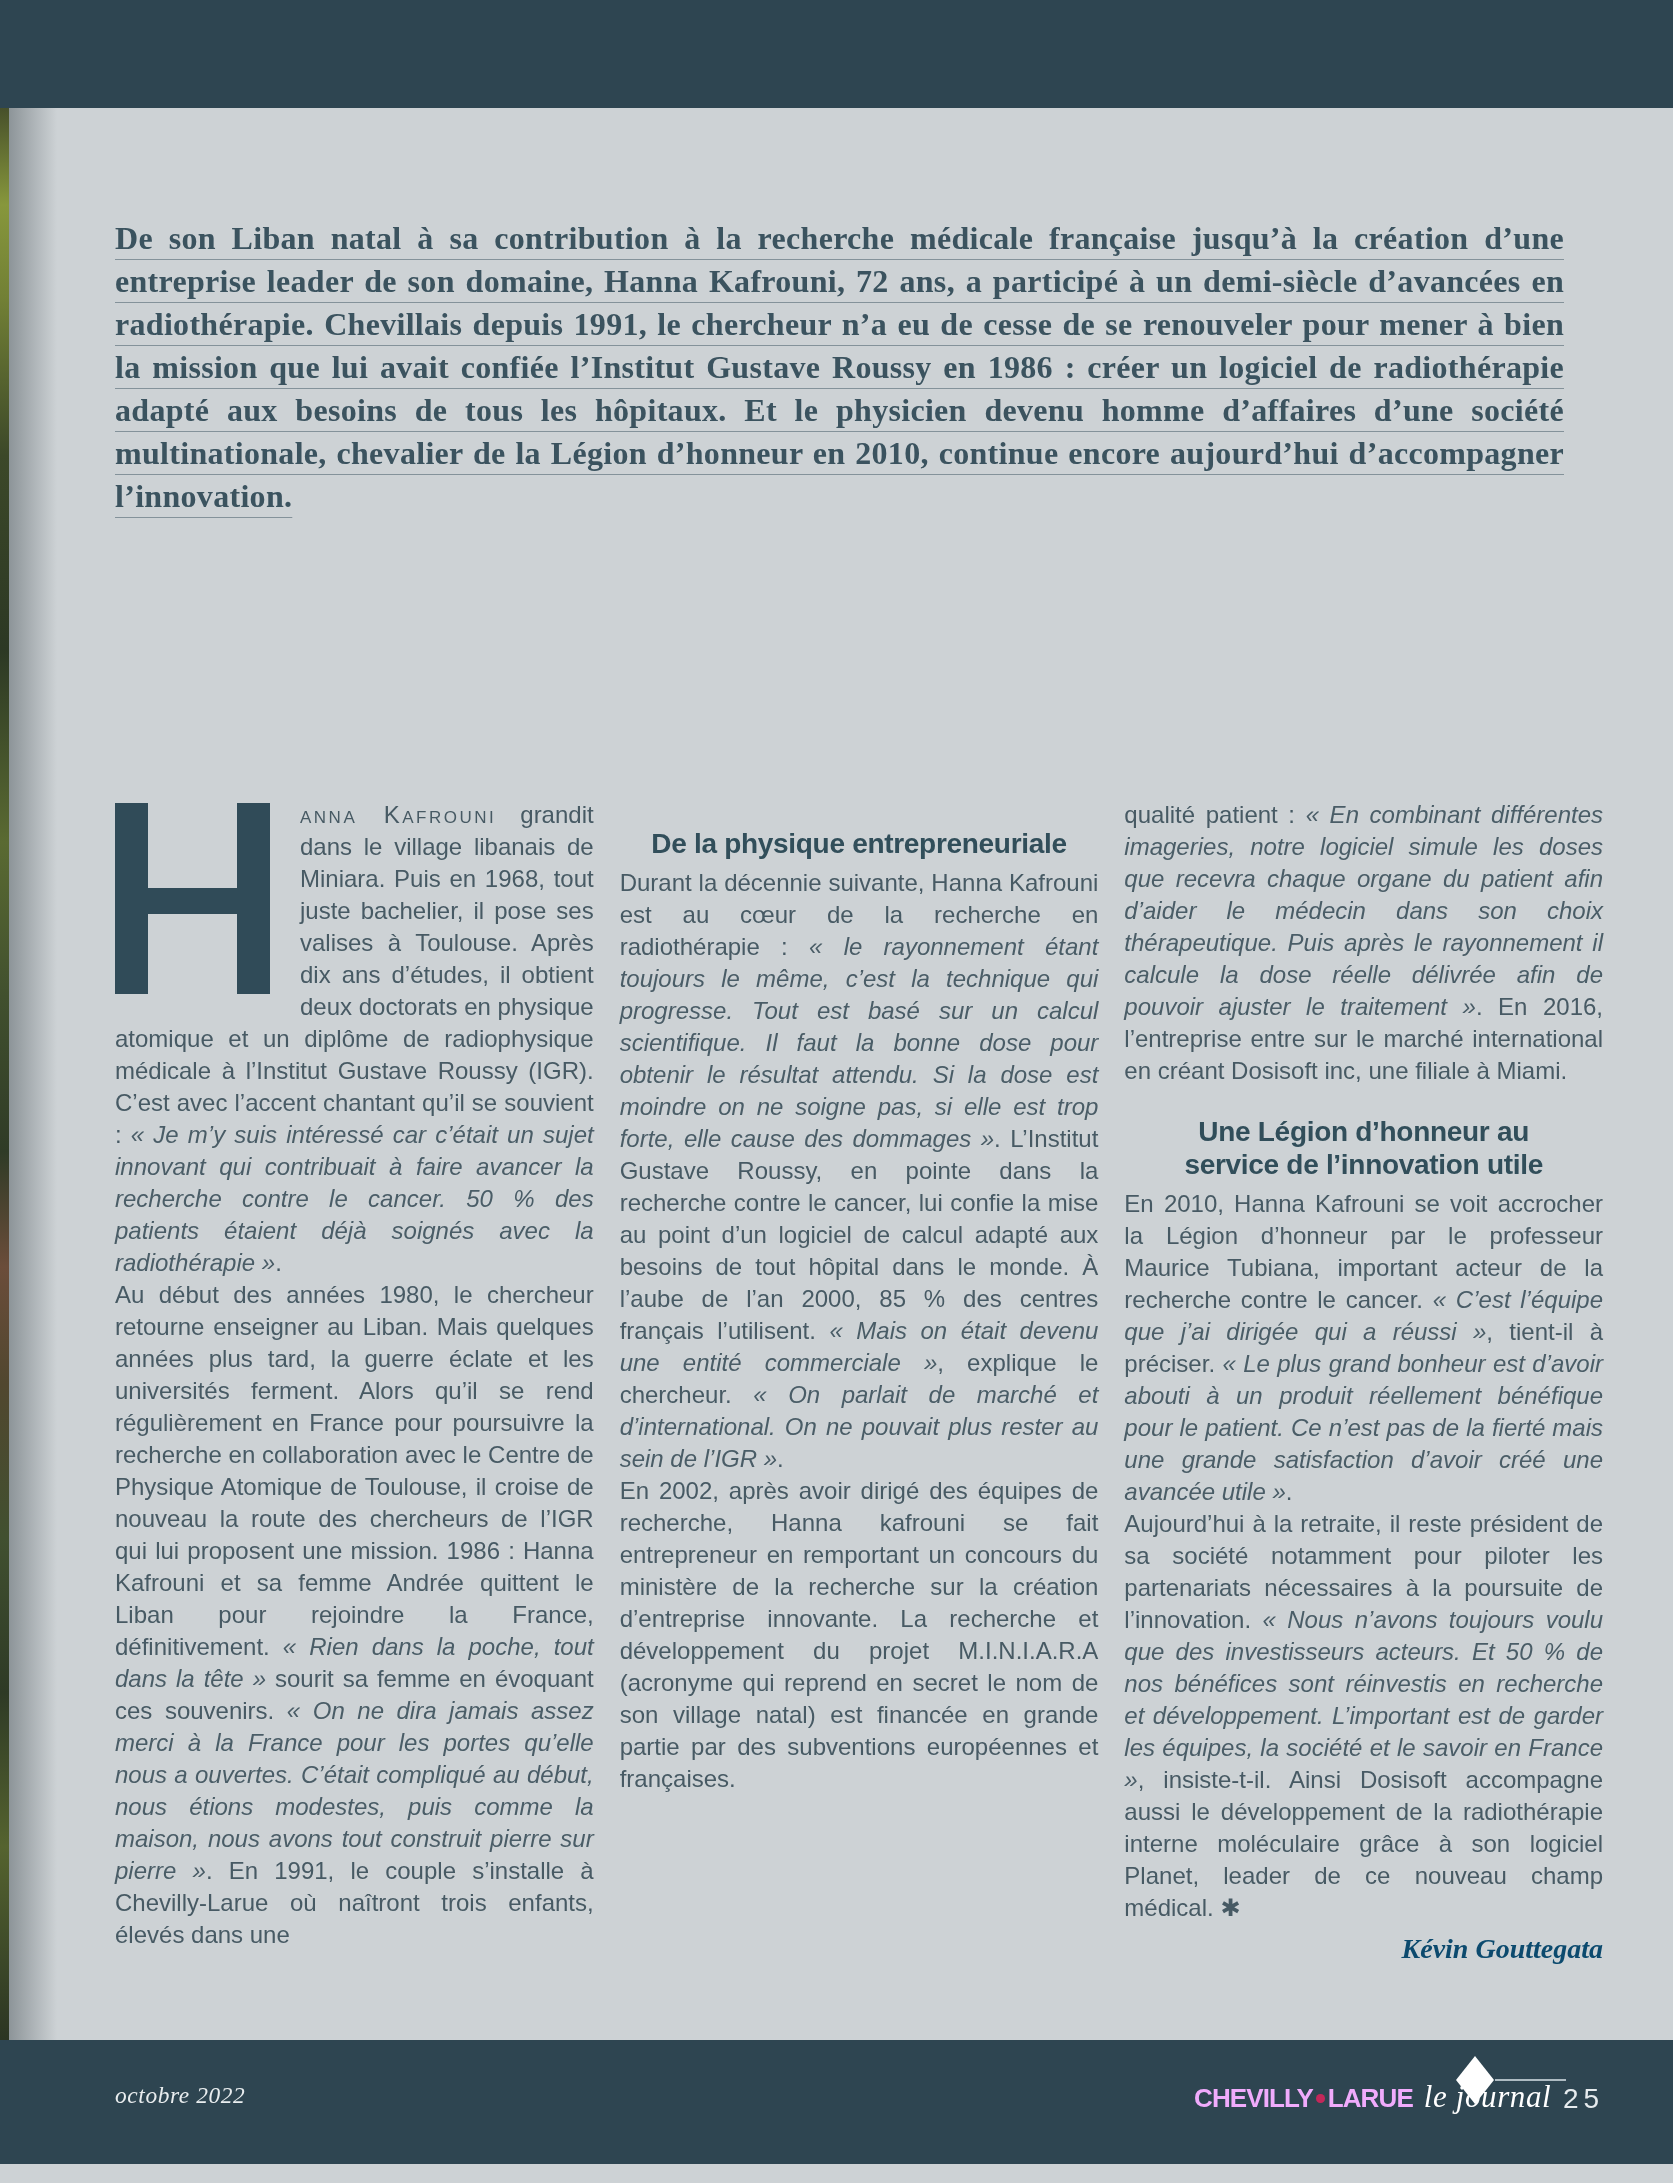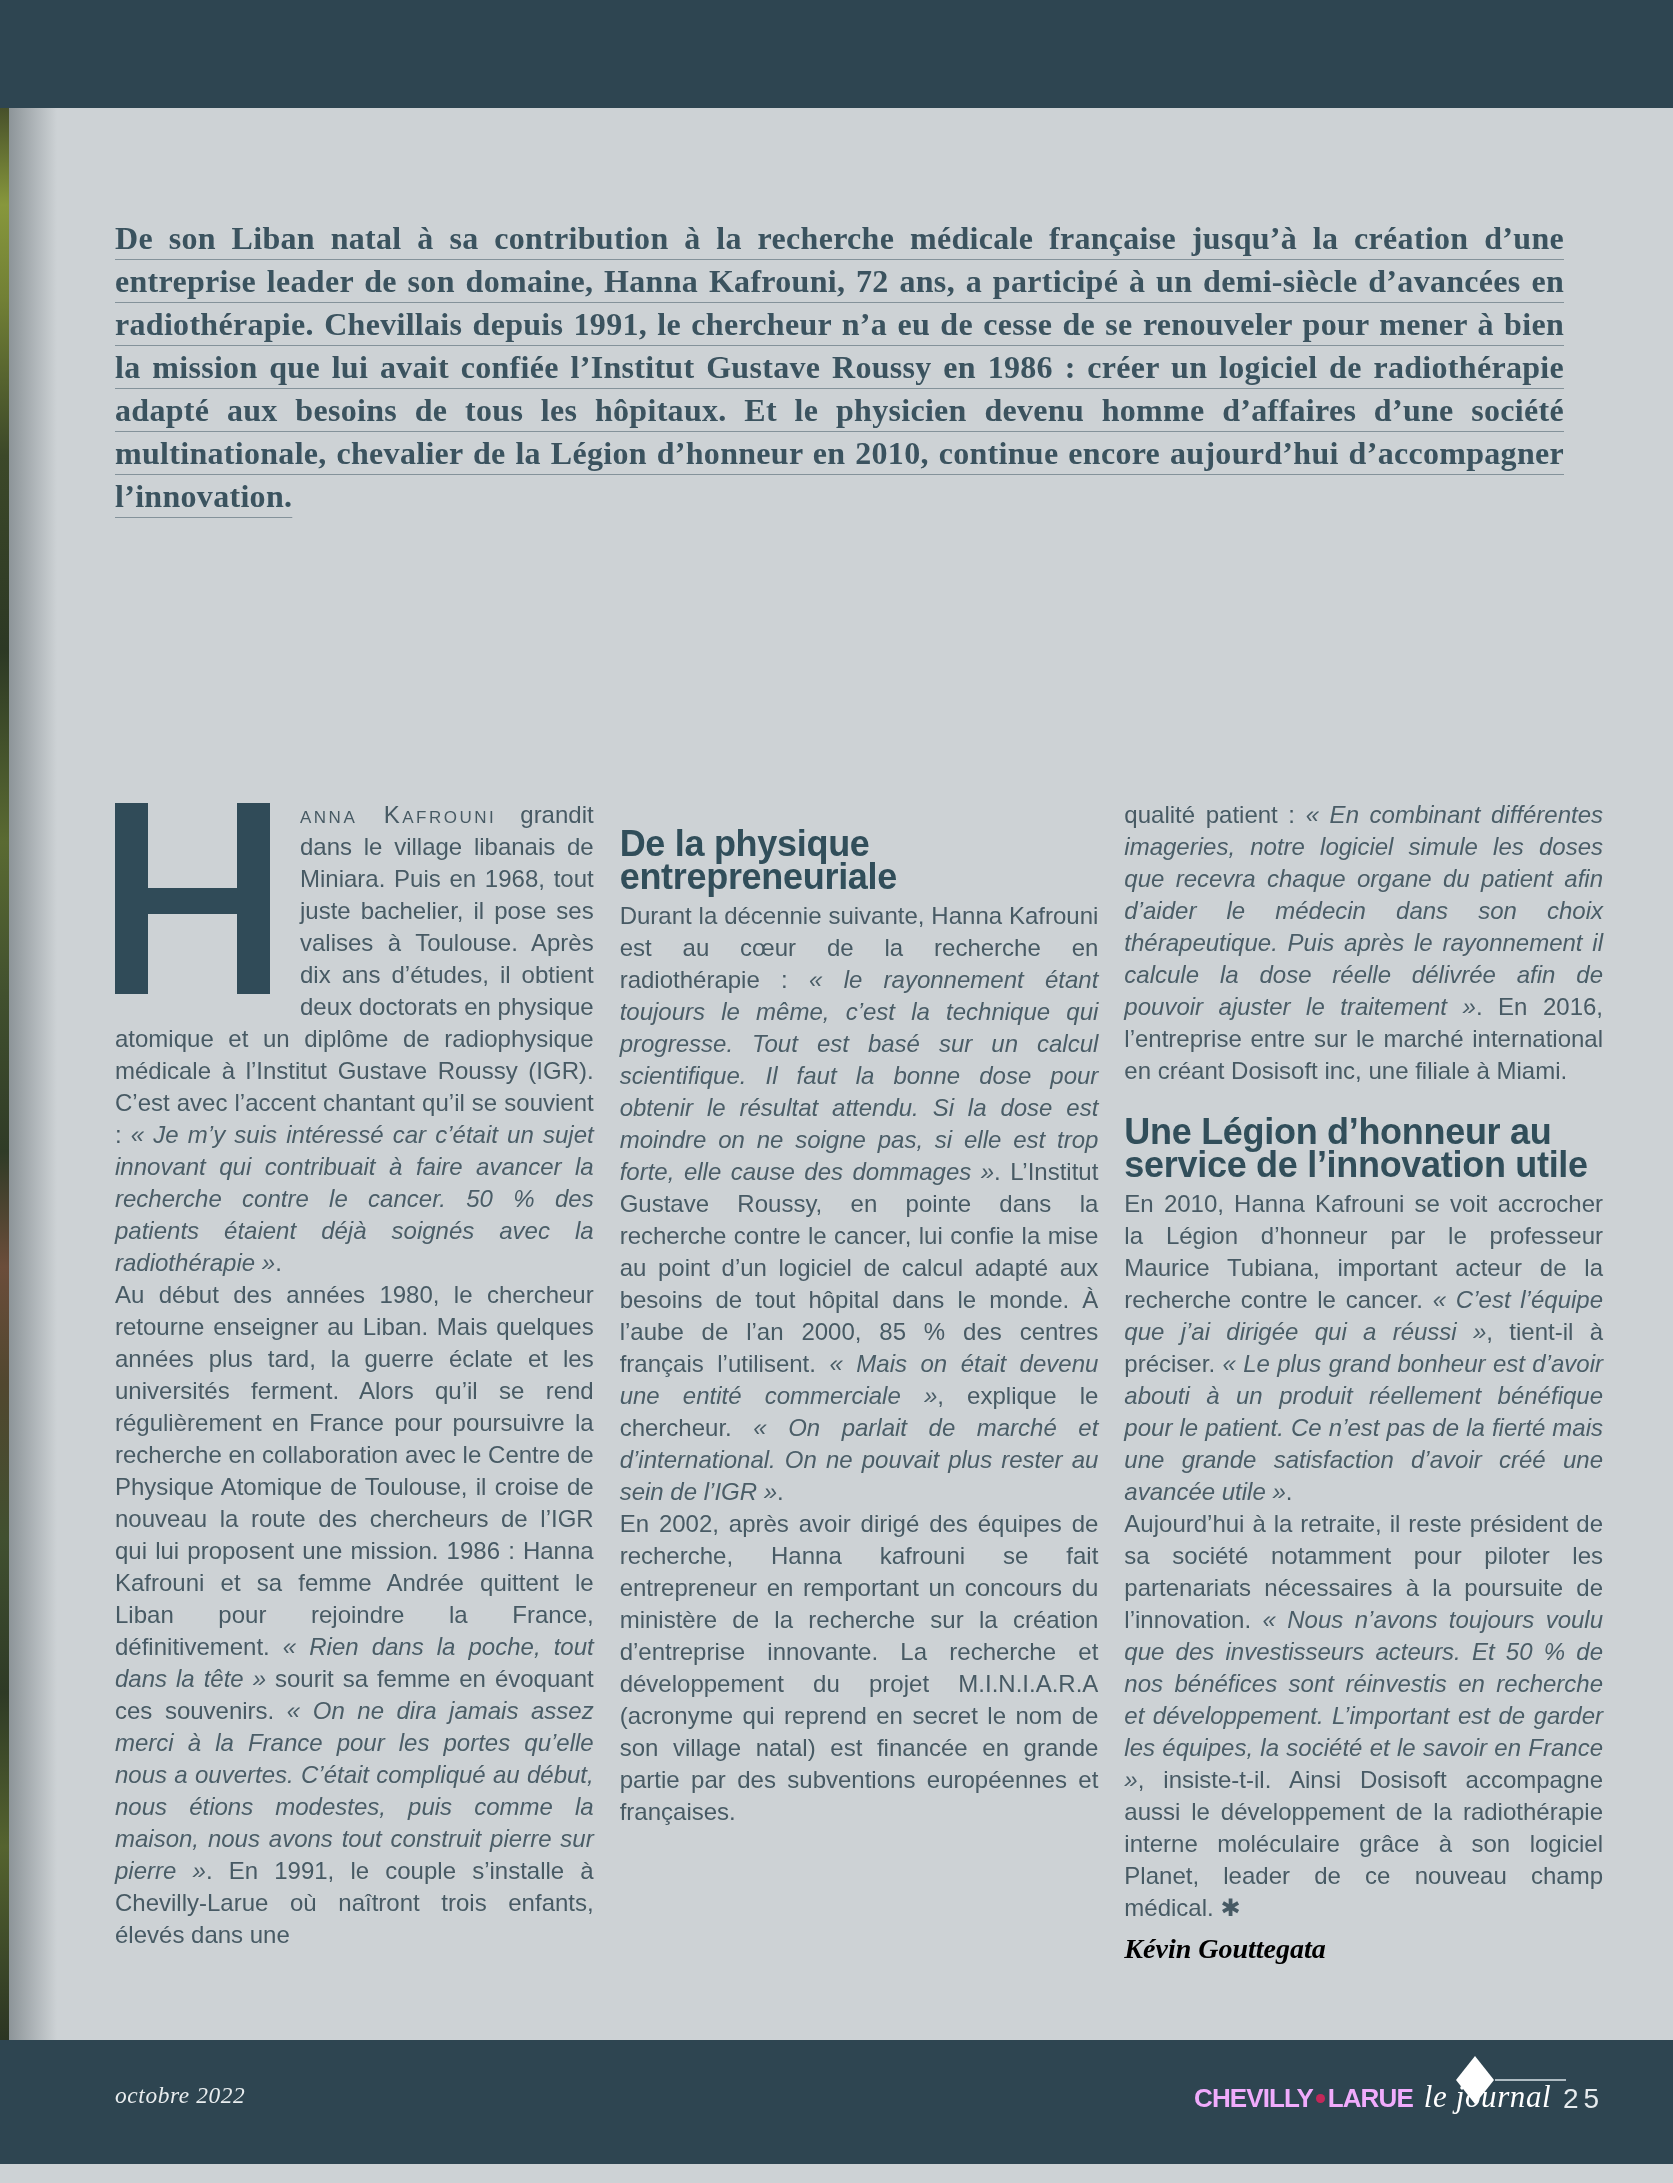--- a/index.html
+++ b/index.html
@@ -71,28 +71,28 @@
   }
   .col{flex:1 1 0;min-width:0;}
   .body-para{
     margin:0;font-size:24px;line-height:32px;
     text-align:justify;font-weight:400;
   }
   .body-para .it{font-style:italic;color:#4a5d67;}
   .body-para .sc{font-variant:small-caps;letter-spacing:2.5px;}
   .subhead{
     margin:28px 0 7.4px 0;
-    font-size:36px;line-height:33px;font-weight:700;
+    font-size:28px;line-height:33px;font-weight:700;
     color:#314e5a;letter-spacing:-0.3px;
-    white-space:pre-line;text-align:left;
+    white-space:pre-line;text-align:center;
   }
   .signature{
-    margin:8.6px 0 0 0;text-align:left;
+    margin:8.6px 0 0 0;text-align:right;
     font-family:"Liberation Serif",serif;font-style:italic;font-weight:700;
-    font-size:28px;color:#000000;
+    font-size:28px;color:#0c4a6e;
   }
 
   
   .dropcap{
     float:left;width:155px;height:191px;
     margin:3.7px 30px 0 0;position:relative;
   }
   .dropcap .bar{position:absolute;background:#304b58;}
   .dropcap .bar.left{left:0;top:0;width:33px;height:100%;}
   .dropcap .bar.right{right:0;top:0;width:33px;height:100%;}

